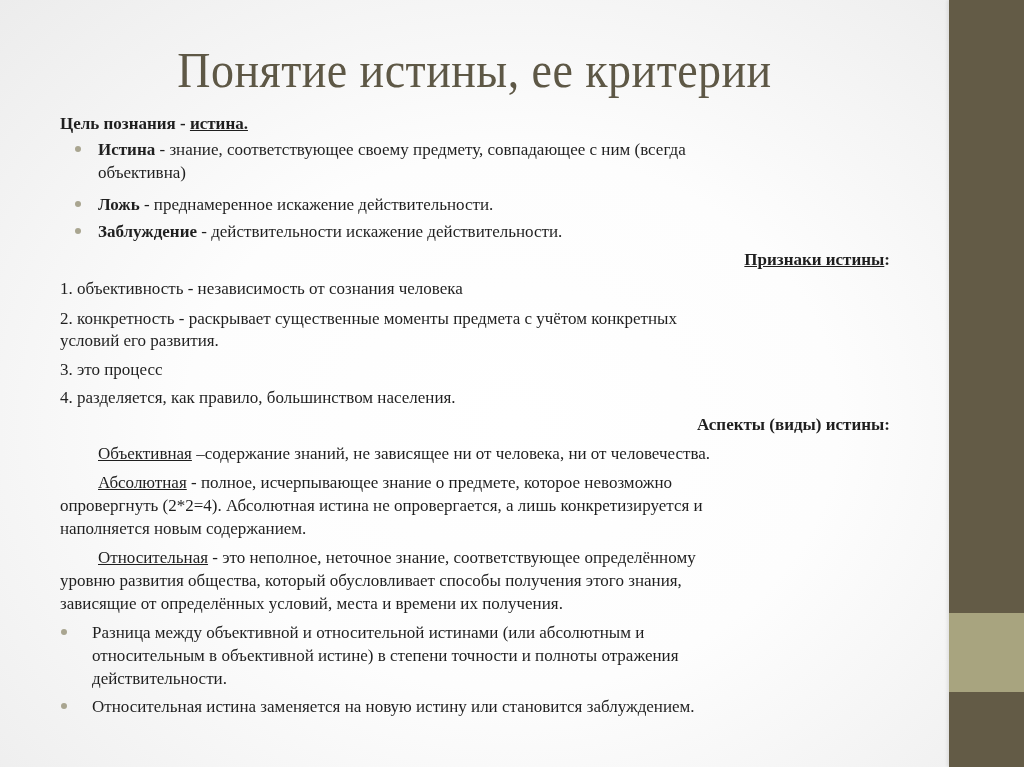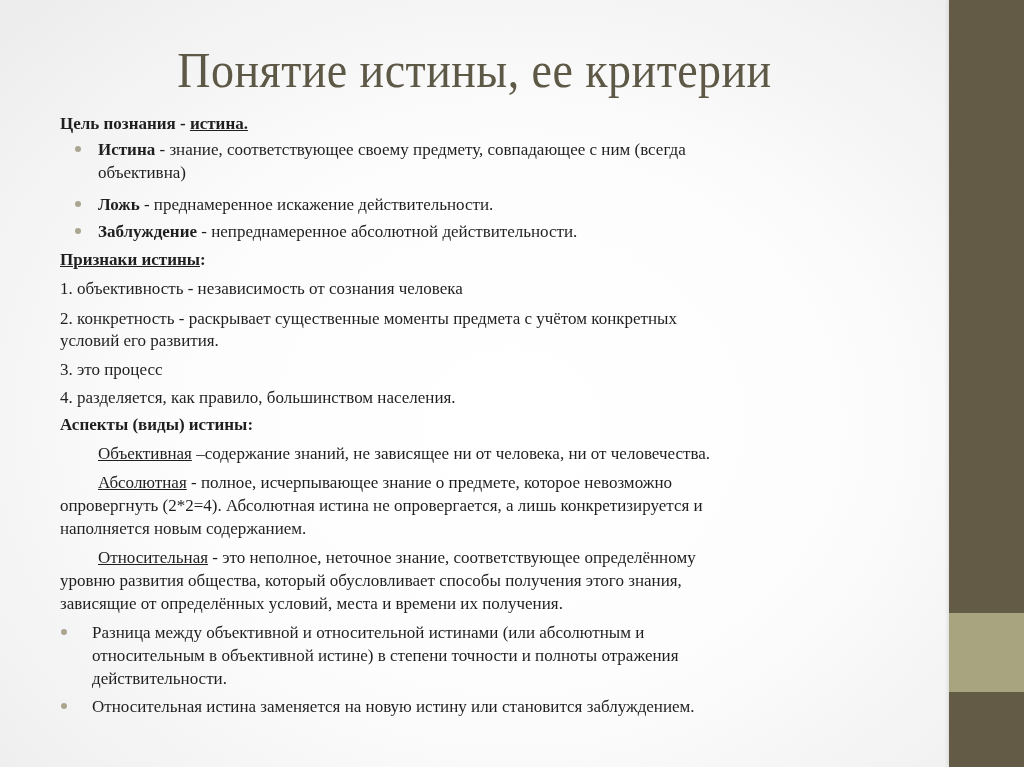--- a/index.html
+++ b/index.html
@@ -29,21 +29,21 @@
       letter-spacing: 0.5px;
     }
     .content { position: absolute; left: 60px; top: 112px; width: 830px; font-size: 17px; line-height: 23px; }
     .line { position: absolute; left: 0; white-space: nowrap; }
     .b { font-weight: bold; }
     .u { text-decoration: underline; }
     .bullet {
       position: absolute; width: 6px; height: 6px; border-radius: 50%;
       background: #a9a590;
     }
-    .center { width: 830px; text-align: left; }
+    .center { width: 830px; text-align: right; }
   </style>
 </head>
 <body>
 
 <div class="slide">
   <div class="title">Понятие истины, ее критерии</div>
 
   <div class="content">
 
     <div class="line b" style="top:0px;">
@@ -56,21 +56,21 @@
     </div>
     <div class="line" style="left:38px; top:49px;">объективна)</div>
 
     <span class="bullet" style="left:15px; top:89px;"></span>
     <div class="line" style="left:38px; top:81px;">
       <span class="b">Ложь</span><span> - преднамеренное искажение действительности.</span>
     </div>
 
     <span class="bullet" style="left:15px; top:116px;"></span>
     <div class="line" style="left:38px; top:108px;">
-      <span class="b">Заблуждение</span><span> - непреднамеренное абсолютной действительности.</span>
+      <span class="b">Заблуждение</span><span> - действительности искажение действительности.</span>
     </div>
 
     <div class="line center b" style="top:136px;">
       <span class="u">Признаки истины</span><span>:</span>
     </div>
 
     <div class="line" style="left:0; top:165px;">1. объективность - независимость от сознания человека</div>
     <div class="line" style="left:0; top:195px;">2. конкретность - раскрывает существенные моменты предмета с учётом конкретных</div>
     <div class="line" style="left:0; top:217px;">условий его развития.</div>
     <div class="line" style="left:0; top:246px;">3. это процесс</div>

